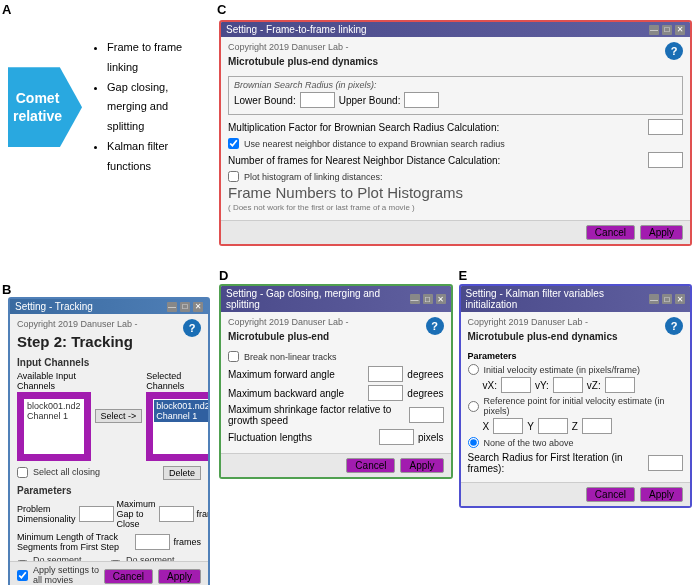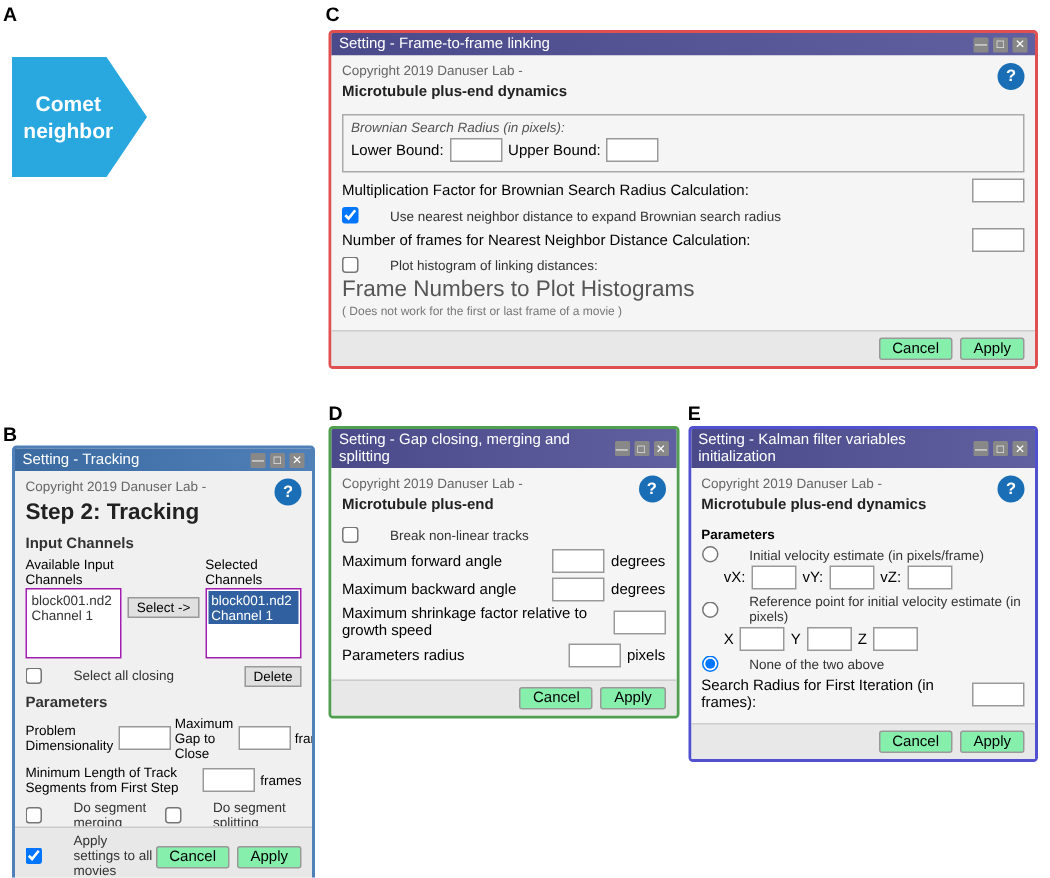--- a/index.html
+++ b/index.html
@@ -136,21 +136,21 @@
       height: 16px;
       font-size: 9px;
       padding: 0 2px;
       width: 35px;
     }
 
     .checkbox-row {
       display: flex;
       align-items: center;
       margin-bottom: 2px;
-      gap: 21px;
+      gap: 5px;
       font-size: 9px;
       color: #333;
     }
 
     input[type="checkbox"] {
       width: 11px;
       height: 11px;
       margin: 0;
     }
 
@@ -163,21 +163,21 @@
     .dialog-footer {
       display: flex;
       justify-content: flex-end;
       gap: 5px;
       padding: 4px 7px;
       background: #e8e8e8;
       border-top: 1px solid #ccc;
     }
 
     .dialog-btn {
-      background: #86efac;
+      background: #a21caf;
       border: 1px solid #999;
       padding: 1px 8px;
       font-size: 10px;
       cursor: pointer;
       border-radius: 2px;
     }
 
     
     .big-dialog {
       border: 2px solid #5080b8;
@@ -220,23 +220,23 @@
     }
 
     .channels-grid {
       display: grid;
       grid-template-columns: 1fr auto 1fr;
       gap: 4px;
       margin-bottom: 5px;
     }
 
     .channel-list {
-      border: 1px solid #a21caf;
+      border: 7px solid #a21caf;
       background: white;
-      height: 47px;
+      height: 69px;
       overflow-y: auto;
       font-size: 9px;
       padding: 1px;
     }
 
     .channel-item {
       padding: 1px 2px;
       color: #333;
     }
 
@@ -324,23 +324,28 @@
 <body>
 
 <div class="layout-wrapper">
 
   <div class="area-a">
     <span class="letter-label" style="position:absolute;top:2px;left:2px;">A</span>
     <div class="a-content" style="margin-top:30px;">
       <div class="arrow-shape">
         <div class="arrow-text">
           <div>Comet</div>
-          <div>neighbor</div>
-        </div>
-      </div>
+          <div>relative</div>
+        </div>
+      </div>
+      <ul class="bullet-list">
+        <li>Frame to frame linking</li>
+        <li>Gap closing, merging and splitting</li>
+        <li>Kalman filter functions</li>
+      </ul>
     </div>
   </div>
 
   <div class="area-b">
     <span class="letter-label" style="position:absolute;top:2px;left:2px;z-index:10;">B</span>
     <div class="big-dialog" style="margin-top:12px;">
       <div class="big-dialog-titlebar dialog-titlebar-b">
         <span>Setting - Tracking</span>
         <div class="titlebar-controls">
           <div class="titlebar-btn">—</div>
@@ -527,21 +532,21 @@
             <input type="text" class="form-input" style="">
             <span>degrees</span>
           </div>
 
           <div class="form-row" style="margin-bottom:3px;">
             <span style="flex:1;">Maximum shrinkage factor relative to growth speed</span>
             <input type="text" class="form-input" style="">
           </div>
 
           <div class="form-row" style="margin-bottom:3px;">
-            <span style="flex:1;">Parameters radius</span>
+            <span style="flex:1;">Fluctuation lengths</span>
             <input type="text" class="form-input" style="">
             <span>pixels</span>
           </div>
         </div>
         <div class="dialog-footer">
           <button class="dialog-btn">Cancel</button>
           <button class="dialog-btn">Apply</button>
         </div>
       </div>
     </div>

